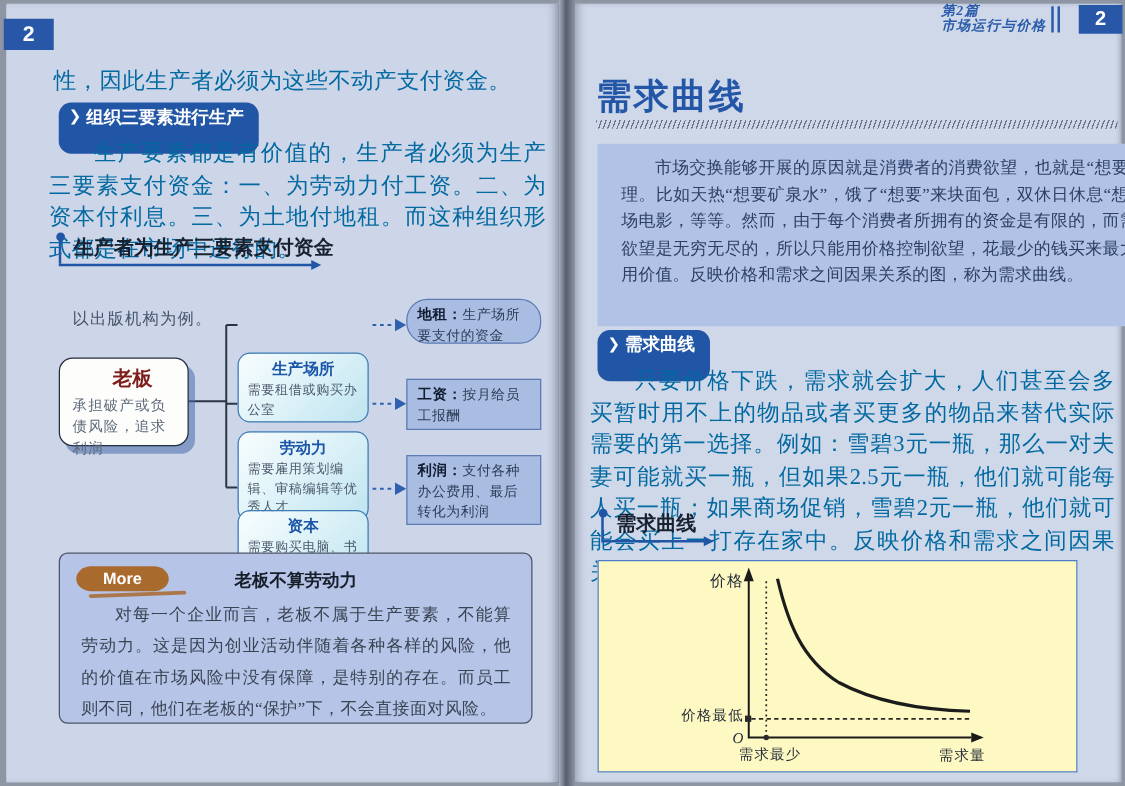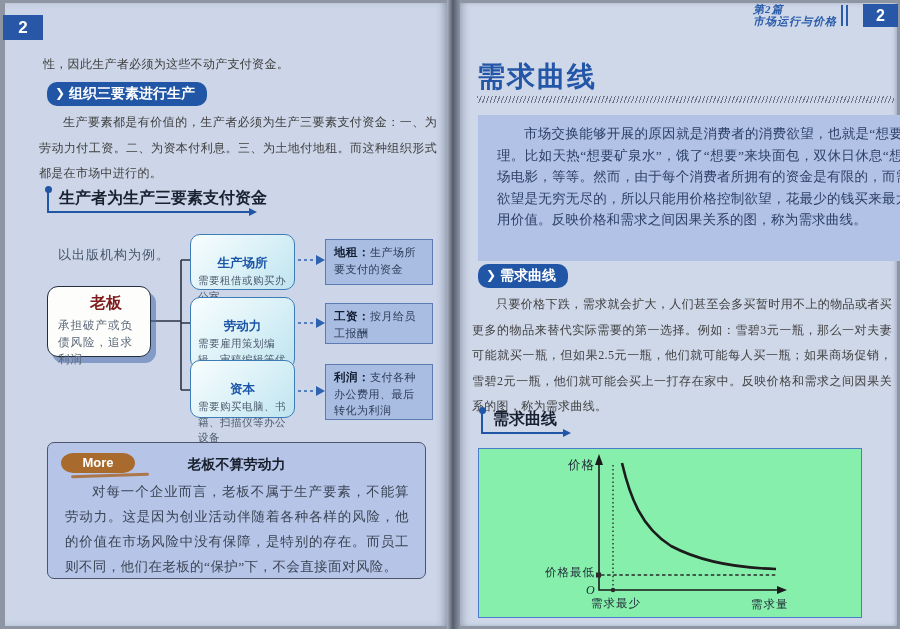--- a/index.html
+++ b/index.html
@@ -25,26 +25,26 @@
   .pagenum {
     position:absolute; background:#2857a8; color:#fff;
     font-family:"Liberation Sans","DejaVu Sans",sans-serif;
     font-weight:bold; font-size:17px;
     display:flex; align-items:center; justify-content:center;
   }
   .pill {
     position:absolute; background:#2155a5; color:#fff;
     font-family:"Liberation Sans","DejaVu Sans",sans-serif;
     font-weight:bold; font-size:14px; line-height:14px;
-    padding:4px 12px 5px 8px; border-radius:10px; white-space:nowrap;
+    padding:4px 12px 22px 8px; border-radius:10px; white-space:nowrap;
   }
   .pill .chev { font-size:12px; margin-right:4px; position:relative; top:-1px; }
   .body-text {
-    position:absolute; font-size:12px; line-height:25.5px;
-    color:#404040; text-align:justify; text-indent:2em; letter-spacing:.3px;
+    position:absolute; font-size:18px; line-height:25.5px;
+    color:#0369a1; text-align:justify; text-indent:2em; letter-spacing:.3px;
   }
   .dot-header { position:absolute; height:30px; }
   .dh-dot  { position:absolute; left:0; top:0; width:7px; height:7px; border-radius:50%; background:#2155a5; }
   .dh-stem { position:absolute; left:2px; top:5px; width:2px; height:20px; background:#2155a5; }
   .dh-base { position:absolute; left:2px; right:7px; top:25px; height:2px; background:#2155a5; }
   .dh-arrow{ position:absolute; right:0; top:22px; width:0; height:0;
              border-left:8px solid #2155a5; border-top:4px solid transparent; border-bottom:4px solid transparent; }
   .dh-text { position:absolute; left:14px; top:2px; white-space:nowrap;
              font-family:"Liberation Sans","DejaVu Sans",sans-serif;
              font-weight:bold; font-size:16px; color:#17212f; }
@@ -63,36 +63,37 @@
     padding:6px 8px 0 10px;
   }
   .boss-box .bt { font-family:Liberation Serif, serif; font-weight:bold;
                   font-size:16px; color:#7f1d1d; margin-left:32px; margin-bottom:3px; }
   .boss-box .bd { font-size:11.5px; line-height:17px; color:#5a6879; letter-spacing:1px; }
 
   .factor-box {
     position:absolute; left:185px; width:105px;
     border:1.5px solid #3d7cb5; border-radius:10px;
     background:linear-gradient(135deg,#f8fdfe 0%,#dff3f8 45%,#bfe4f0 100%);
-    padding:20px 7px 2px 7px;
+    padding:4px 7px 2px 7px;
+    margin-top:48px;
   }
   .factor-box .ft { text-align:center; font-family:"Liberation Sans","DejaVu Sans",sans-serif;
                     font-weight:bold; font-size:12.5px; color:#1b55a8; margin-bottom:1px; }
   .factor-box .fd { font-size:10.5px; line-height:15.5px; color:#4c5a6d; letter-spacing:.5px; }
   #fb1 { top:231px; height:56px; }
   #fb2 { top:294px; height:72px; }
   #fb3 { top:357px; height:58px; }
 
   .pay-box {
     position:absolute; left:320px; width:108px;
     background:#a9bde2; border:1.2px solid #5d7ab2;
     padding:4px 8px; font-size:11px; line-height:16.5px; color:#2c3c58; letter-spacing:.5px;
   }
   .pay-box b { font-family:"Liberation Sans","DejaVu Sans",sans-serif; color:#101c30; font-size:11.5px; }
-  #pb1 { top:236px; height:46px; }
+  #pb1 { top:236px; height:36px;border-radius:17px; }
   #pb2 { top:300px; height:41px; }
   #pb3 { top:361px; height:56px; }
 
   .more-box {
     position:absolute; left:42px; top:439px; width:379px; height:137px;
     background:#b6c4e8; border:1.8px solid #4c5568; border-radius:7px;
   }
   .more-tag {
     position:absolute; left:13px; top:10px; width:74px; height:20px;
     background:#a96a2e; border-radius:12px/10px;
@@ -125,21 +126,21 @@
 
   .intro-box { position:absolute; left:18px; top:112px; width:478px; height:146px;
     background:#b2c2e7; padding:8px 19px; }
   .intro-box p { font-size:13.5px; line-height:21.5px; color:#2c4066; text-align:justify; text-indent:2em; letter-spacing:.2px; }
 
   #pill-right { left:18px; top:261px; }
   #para-right { left:12px; top:289px; width:420px; }
   #dh-right { left:19px; top:404px; width:92px; }
 
   .chart-box { position:absolute; left:18px; top:445px; width:384px; height:170px;
-    border:1.8px solid #4a7cc8; background:#86efac; }
+    border:1.8px solid #4a7cc8; background:#fef9c3; }
   .chart-box svg { position:absolute; left:0; top:0; }
   .clabel { position:absolute; color:#1f2835; font-size:11.5px; letter-spacing:1px; white-space:nowrap; }
   #lab-price   { left:80px;  top:8px;  width:36px; text-align:right; font-size:12.5px; }
   #lab-pmin    { left:60px;  top:116px; width:56px; text-align:right; }
   #lab-origin  { left:107px; top:134px; font-style:italic; font-size:12px; }
   #lab-dmin    { left:112px; top:147px; }
   #lab-dqty    { left:272px; top:148px; }
   #chart-note  { position:absolute; left:266px; top:22px; width:118px;
     font-family:"Liberation Sans","DejaVu Sans",sans-serif;
     font-weight:bold; font-size:12.5px; line-height:17.5px; color:#2458a8; text-align:justify; }

